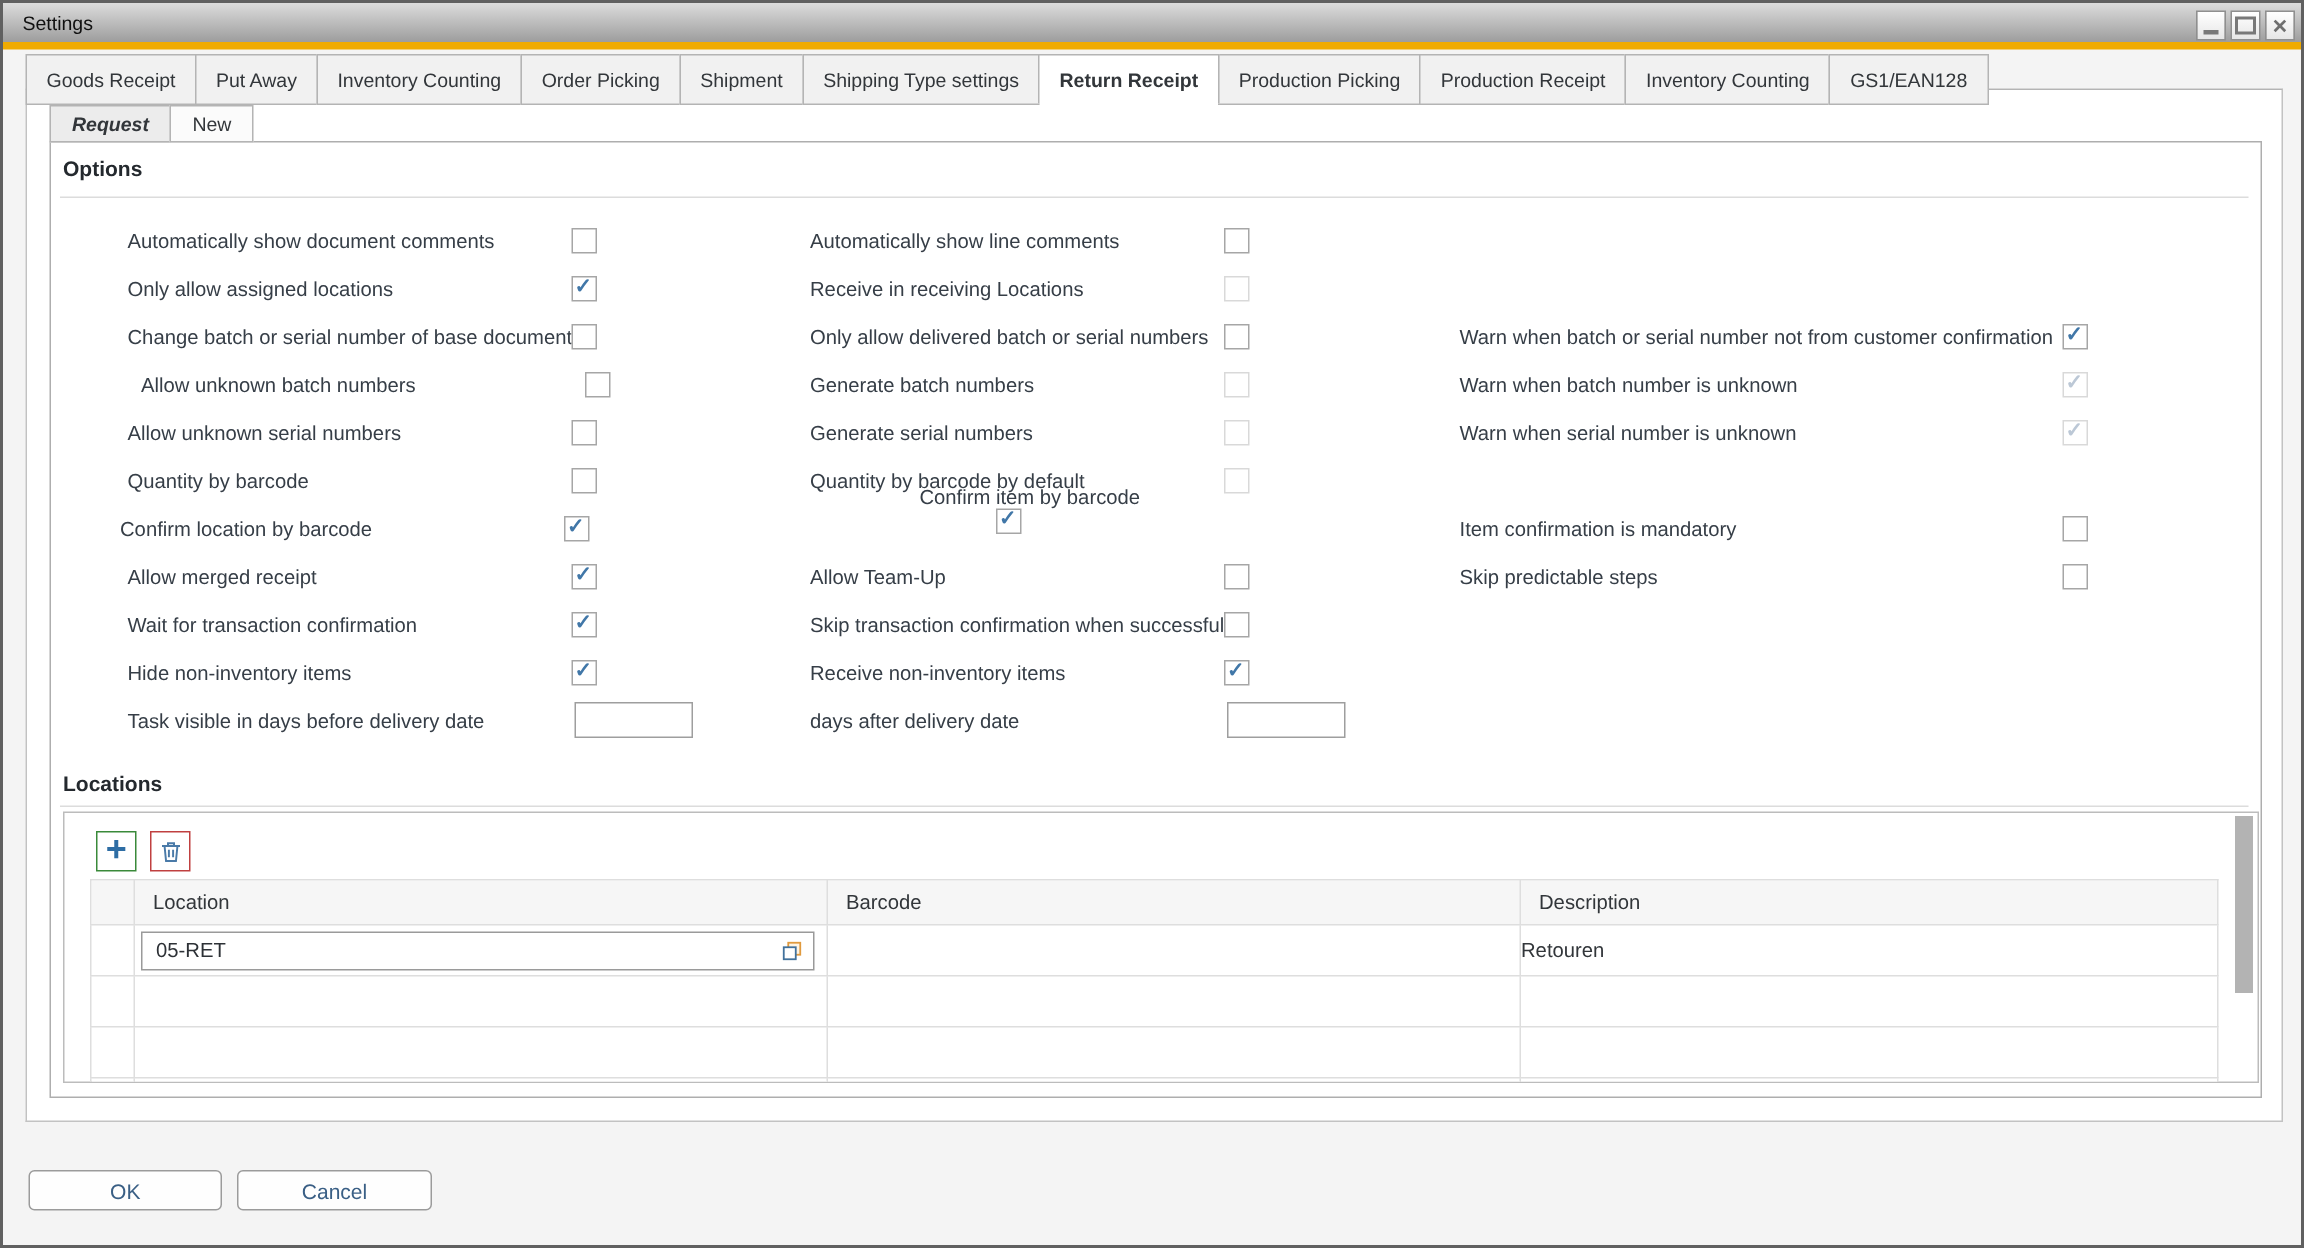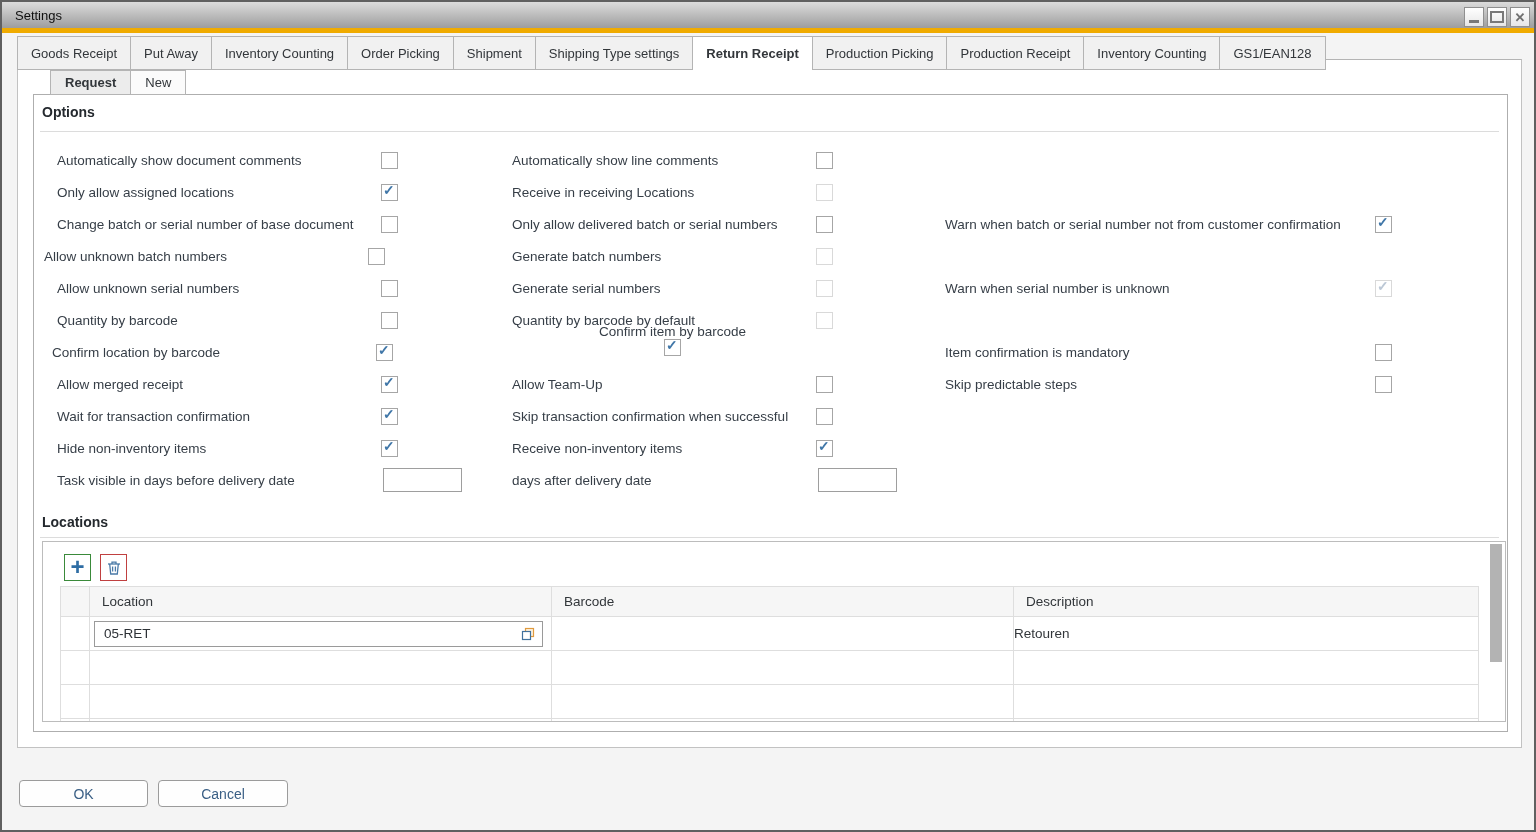--- a/index.html
+++ b/index.html
@@ -15,29 +15,29 @@
   .goldbar{position:absolute;left:0;top:26px;right:0;height:5px;background:#f0ab00;}
   
   .tabstrip{position:absolute;left:15px;top:34px;height:23px;display:flex;z-index:3;}
   .tab{background:#f1f1f1;border:1px solid #b4b4b4;margin-left:-1px;padding:16px 13px;font-size:13px;color:#32363a;display:flex;align-items:center;white-space:nowrap;box-sizing:border-box;height:24px;}
   .tab:first-child{margin-left:0;}
   .tab.active{background:#ffffff;font-weight:bold;height:25px;border-bottom:none;z-index:4;}
   .tabregion{position:absolute;left:15px;top:57px;width:1505px;height:689px;background:#ffffff;border:1px solid #c2c2c2;border-top:1px solid #b4b4b4;box-sizing:border-box;}
   
   .subtabs{position:absolute;left:15px;top:10px;display:flex;z-index:2;}
   .subtab{background:#fbfbfb;border:1px solid #b4b4b4;margin-left:-1px;padding:0 14px;font-size:13px;color:#32363a;display:flex;align-items:center;height:25px;box-sizing:border-box;}
-  .subtab:first-child{margin-left:17px;}
+  .subtab:first-child{margin-left:0;font-style:italic;}
   .subtab.active{background:#ececec;font-weight:bold;}
   
   .panel{position:absolute;left:15px;top:34px;width:1475px;height:638px;border:1px solid #aeaeae;background:#fff;box-sizing:border-box;}
   .section-heading{position:absolute;font-size:14px;font-weight:bold;color:#24292e;}
   .rule{position:absolute;height:0;border-top:1px solid #dcdcdc;}
   
   .opt-row{position:absolute;height:32px;display:flex;align-items:center;justify-content:space-between;}
-  .opt-label{font-size:13.5px;color:#363e47;white-space:nowrap;}
+  .opt-label{font-size:13.5px;color:#363e47;white-space:nowrap;margin-left:28px;}
   .checkbox{width:15px;height:15px;border:1px solid #a6a6a6;background:#fff;position:relative;flex:0 0 auto;}
   .checkbox.checked::after{content:"\2713";position:absolute;left:1px;top:-3px;font-size:14px;font-weight:bold;color:#4177a8;}
   .checkbox.disabled{border-color:#d9d9d9;}
   .checkbox.disabled.checked::after{color:#bcc8d6;}
   .txtinput{width:79px;height:24px;border:1px solid #9e9e9e;background:#fff;font-family:"Liberation Sans",sans-serif;font-size:13px;color:#363e47;padding:0 4px;box-sizing:border-box;}
   
   .gridbox{position:absolute;left:8px;top:446px;width:1464px;height:181px;border:1px solid #bcbcbc;background:#fff;box-sizing:border-box;overflow:hidden;}
   .grid-toolbar{position:absolute;left:21px;top:12px;display:flex;gap:9px;}
   .tool-btn{width:27px;height:27px;background:#fff;display:flex;align-items:center;justify-content:center;box-sizing:border-box;cursor:default;}
   .tool-btn.add{border:1px solid #3a8a3a;}
@@ -106,21 +106,21 @@
         <span class="checkbox"></span>
       </div>
       <div class="opt-row" style="left:23px;top:81px;width:341px;">
         <span class="opt-label">Only allow assigned locations</span>
         <span class="checkbox checked"></span>
       </div>
       <div class="opt-row" style="left:23px;top:113px;width:341px;">
         <span class="opt-label">Change batch or serial number of base document</span>
         <span class="checkbox"></span>
       </div>
-      <div class="opt-row" style="left:10px;top:145px;width:341px;">
+      <div class="opt-row" style="left:32px;top:145px;width:341px;">
         <span class="opt-label">Allow unknown batch numbers</span>
         <span class="checkbox"></span>
       </div>
       <div class="opt-row" style="left:23px;top:177px;width:341px;">
         <span class="opt-label">Allow unknown serial numbers</span>
         <span class="checkbox"></span>
       </div>
       <div class="opt-row" style="left:23px;top:209px;width:341px;">
         <span class="opt-label">Quantity by barcode</span>
         <span class="checkbox"></span>
@@ -187,20 +187,24 @@
         <span class="checkbox checked"></span>
       </div>
       <div class="opt-row" style="left:478px;top:369px;width:385px;">
         <span class="opt-label">days after delivery date</span>
         <input class="txtinput" value="" style="">
       </div>
 
       <div class="opt-row" style="left:911px;top:113px;width:447px;">
         <span class="opt-label">Warn when batch or serial number not from customer confirmation</span>
         <span class="checkbox checked"></span>
+      </div>
+      <div class="opt-row" style="left:911px;top:145px;width:447px;">
+        <span class="opt-label">Warn when batch number is unknown</span>
+        <span class="checkbox checked disabled"></span>
       </div>
       <div class="opt-row" style="left:911px;top:177px;width:447px;">
         <span class="opt-label">Warn when serial number is unknown</span>
         <span class="checkbox checked disabled"></span>
       </div>
       <div class="opt-row" style="left:911px;top:241px;width:447px;">
         <span class="opt-label">Item confirmation is mandatory</span>
         <span class="checkbox"></span>
       </div>
       <div class="opt-row" style="left:911px;top:273px;width:447px;">

